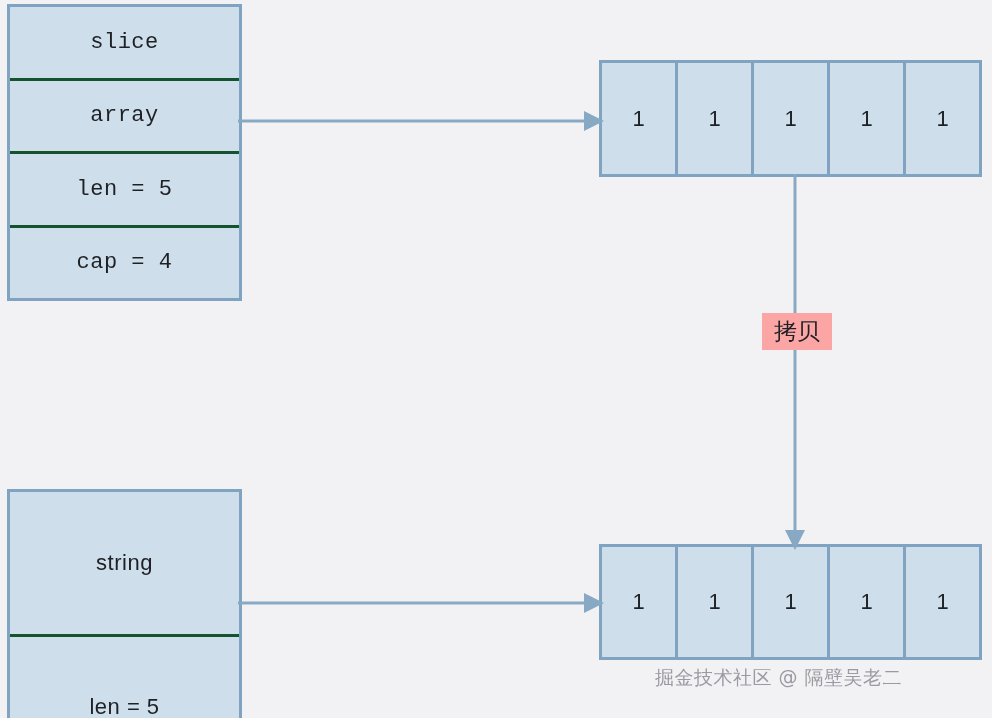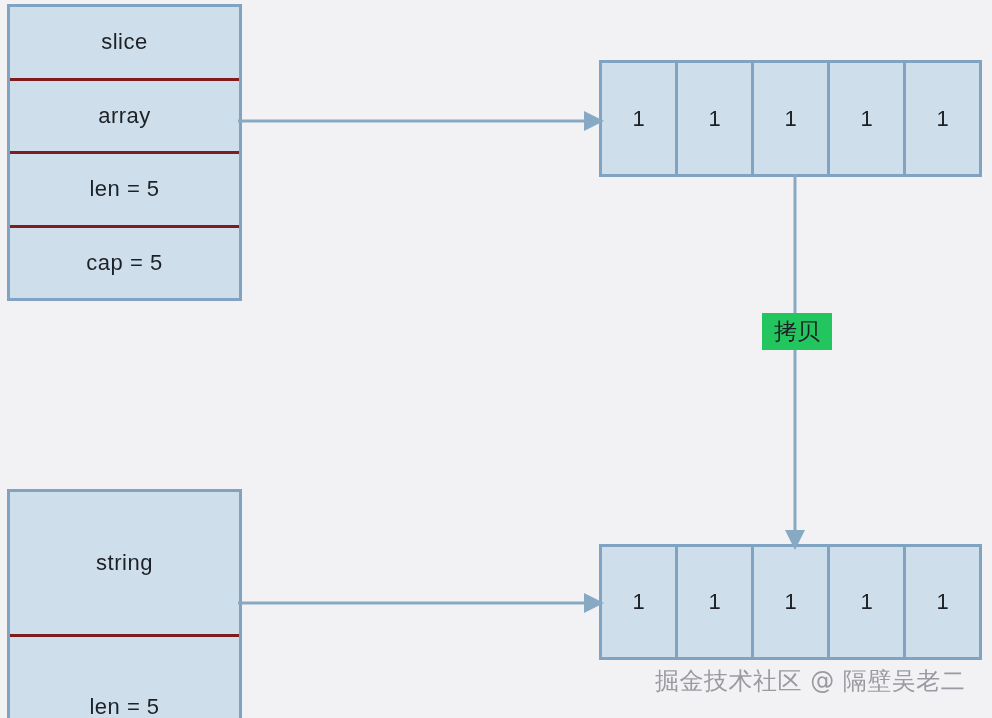--- a/index.html
+++ b/index.html
@@ -37,28 +37,29 @@
     box-sizing: border-box;
     display: flex;
     align-items: center;
     justify-content: center;
     color: #1d2125;
     font-size: 22px;
     letter-spacing: 0.5px;
     background: #cfdeeb;
   }
   .struct-row + .struct-row {
-    border-top: 3px solid #7f1d1d;
+    border-top: 3px solid #14532d;
   }
 
   #slice-struct {
     left: 7px;
     top: 4px;
     width: 235px;
     height: 297px;
+    font-family: Liberation Mono, monospace;
   }
   #string-struct {
     left: 7px;
     top: 489px;
     width: 235px;
     height: 292px;
   }
 
   
   .array-strip {
@@ -131,47 +132,47 @@
 
   
   #copy-label {
     position: absolute;
     left: 762px;
     top: 313px;
     width: 70px;
     text-align: center;
     font-size: 23px;
     color: #1d2125;
-    background: #22c55e;
+    background: #fca5a5;
     padding: 3px 0;
     font-family: Liberation Sans, sans-serif;
   }
 
   
   #watermark {
     position: absolute;
     left: 655px;
     top: 665px;
-    font-size: 24px;
+    font-size: 19px;
     color: #9a9aa2;
     white-space: nowrap;
     font-family: "DejaVu Sans", "Liberation Sans", sans-serif;
     letter-spacing: 0.5px;
   }
 </style>
 </head>
 <body>
 
 <div id="canvas">
 
   <div class="struct-box" id="slice-struct">
     <div class="struct-row">slice</div>
     <div class="struct-row">array</div>
     <div class="struct-row">len = 5</div>
-    <div class="struct-row">cap = 5</div>
+    <div class="struct-row">cap = 4</div>
   </div>
 
   <div class="struct-box" id="string-struct">
     <div class="struct-row">string</div>
     <div class="struct-row">len = 5</div>
   </div>
 
   <div class="array-strip" id="top-array">
     <div class="array-cell">1</div>
     <div class="array-cell">1</div>

